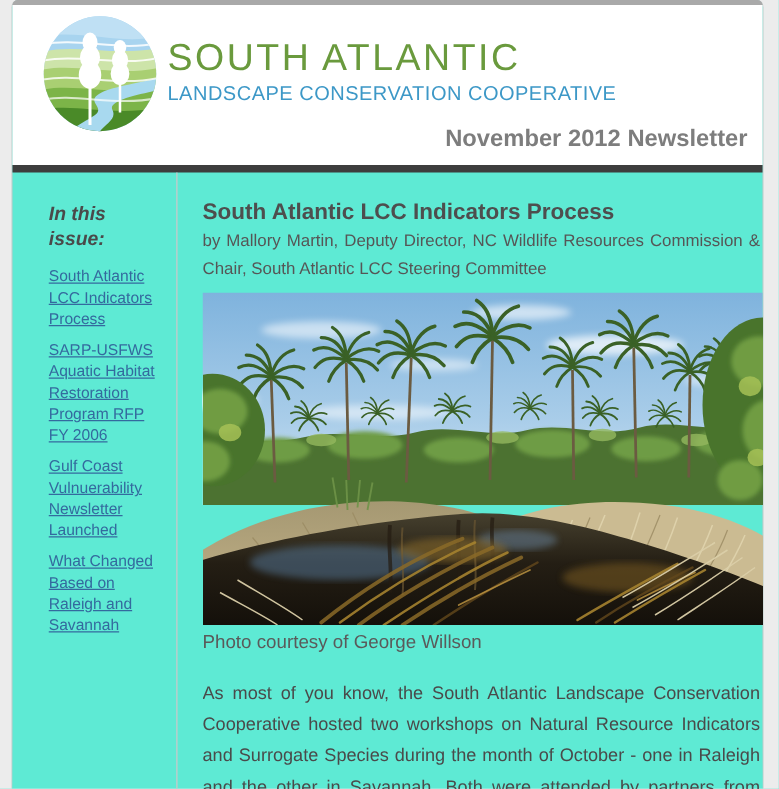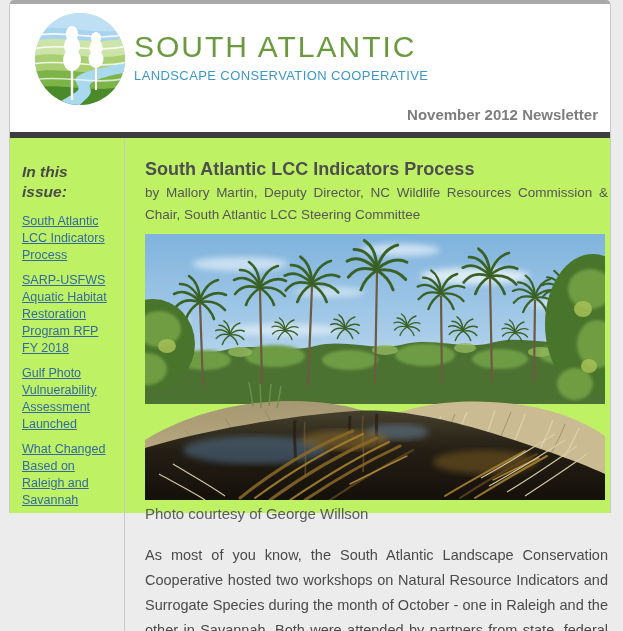--- a/index.html
+++ b/index.html
@@ -3,35 +3,35 @@
 <meta charset="utf-8">
 <style>
   html,body{margin:0;padding:0;}
   body{
     width:623px;height:631px;overflow:hidden;position:relative;
     background:#ececec;
     font-family:"Liberation Sans","DejaVu Sans",sans-serif;
     -webkit-font-smoothing:antialiased;
   }
   .card{
-    position:absolute;left:9px;top:0;width:600px;height:513px;
-    background:#bef264;border-left:1px solid #c8c8c8;border-right:1px solid #c8c8c8;
+    position:absolute;left:9px;top:0;width:600px;height:631px;
+    background:#5eead4;border-left:1px solid #c8c8c8;border-right:1px solid #c8c8c8;
     border-radius:6px 6px 0 0;box-sizing:content-box;
   }
   .top-strip{height:4px;background:#a9a9a9;border-radius:6px 6px 0 0;}
   
   .header{position:relative;height:128px;background:#fff;}
   .logo{position:absolute;left:22px;top:8px;width:96px;height:96px;}
   .wordmark{position:absolute;left:124px;top:26px;white-space:nowrap;}
   .brand-title{font-size:30px;letter-spacing:2px;color:#6a9a3d;line-height:34px;}
-  .brand-subtitle{font-size:13px;letter-spacing:0.4px;color:#3d98c7;line-height:18px;margin-top:3px;}
-  .date{position:absolute;right:12px;bottom:9px;font-size:15px;font-weight:bold;color:#7d7d7d;}
+  .brand-subtitle{font-size:16px;letter-spacing:0.4px;color:#3d98c7;line-height:18px;margin-top:3px;}
+  .date{position:absolute;right:12px;bottom:9px;font-size:19px;font-weight:bold;color:#7d7d7d;}
   .dark-bar{height:6px;background:#3d3d3d;}
   
-  .content{display:flex;align-items:stretch;height:493px;}
+  .content{display:flex;align-items:stretch;height:493px;padding-left:17px;}
   .sidebar{
     width:115px;box-sizing:border-box;border-right:1px solid #c9c9c9;
     padding:24px 10px 0 12px;flex:none;
   }
   .toc-heading{
     font-size:15.5px;line-height:20px;font-weight:bold;font-style:italic;
     color:#4a4a4a;margin:0 0 11px 0;width:70px;
   }
   .toc-link{
     display:block;font-size:12.5px;line-height:17px;margin:0 0 8px 0;
@@ -87,22 +87,22 @@
     </div>
     <div class="date">November 2012 Newsletter</div>
   </div>
 
   <div class="dark-bar"></div>
 
   <div class="content">
     <div class="sidebar">
       <p class="toc-heading">In this issue:</p>
       <a class="toc-link">South Atlantic LCC Indicators Process</a>
-      <a class="toc-link">SARP-USFWS Aquatic Habitat Restoration Program RFP FY 2018</a>
-      <a class="toc-link">Gulf Photo Vulnuerability Assessment Launched</a>
+      <a class="toc-link">SARP-USFWS Aquatic Habitat Restoration Program RFP FY 2006</a>
+      <a class="toc-link">Gulf Coast Vulnuerability Newsletter Launched</a>
       <a class="toc-link">What Changed Based on Raleigh and Savannah</a>
     </div>
 
     <div class="main">
       <h1 class="article-title">South Atlantic LCC Indicators Process</h1>
       <p class="byline">by Mallory Martin, Deputy Director, NC Wildlife Resources Commission &amp; Chair, South Atlantic LCC Steering Committee</p>
 
       <svg class="photo" viewBox="0 0 460 266" preserveAspectRatio="none">
         <defs>
           <linearGradient id="sky" x1="0" y1="0" x2="0" y2="1">

